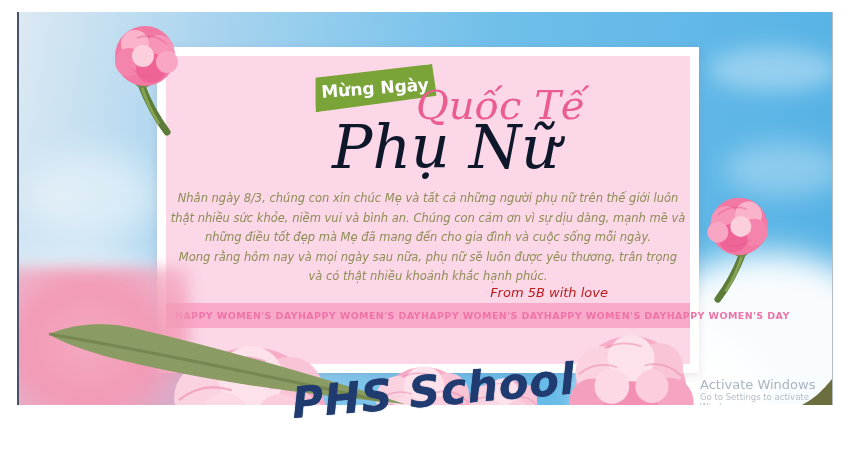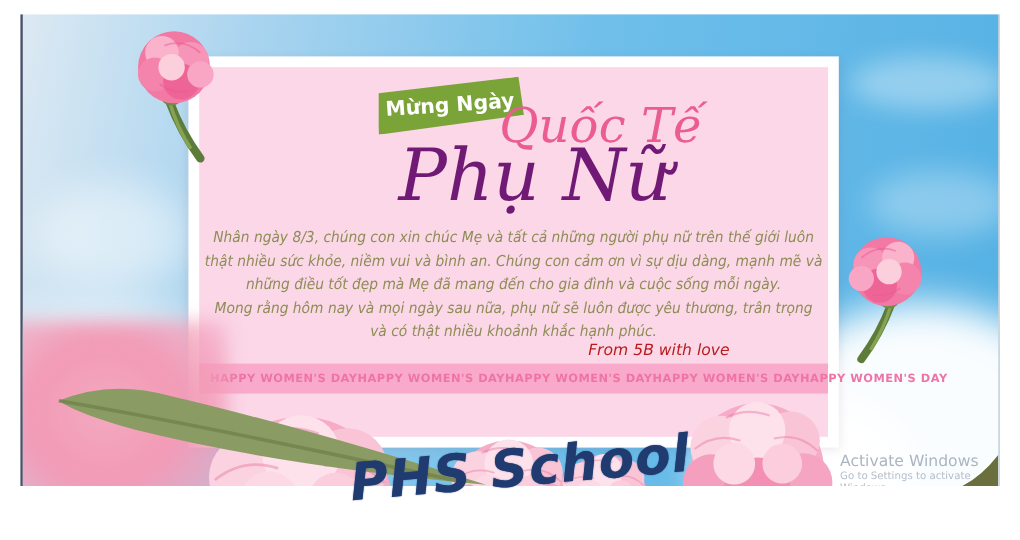--- a/index.html
+++ b/index.html
@@ -44,21 +44,21 @@
     color:#ffffff; font-weight:bold; font-size:17px;
   }
   .title1 {
     position:absolute; left:250px; top:26px;
     font-family:"DejaVu Serif", serif; font-style:italic;
     font-size:40px; color:#ea5d8e; white-space:nowrap;
   }
   .title2 {
     position:absolute; left:110px; top:56px; width:340px; text-align:center;
     font-family:"DejaVu Serif", serif; font-style:italic;
-    font-size:60px; color:#701a75; white-space:nowrap;
+    font-size:60px; color:#0f172a; white-space:nowrap;
   }
   .message {
     position:absolute; left:-18px; right:-18px; top:132px;
     text-align:center; font-style:italic;
     font-size:12.5px; line-height:19.5px; color:#8d8d55;
     transform:scaleX(.92); transform-origin:50% 0;
   }
   .message div { white-space:nowrap; }
   .signature {
     position:absolute; top:229px; left:0; width:442px; text-align:right;

